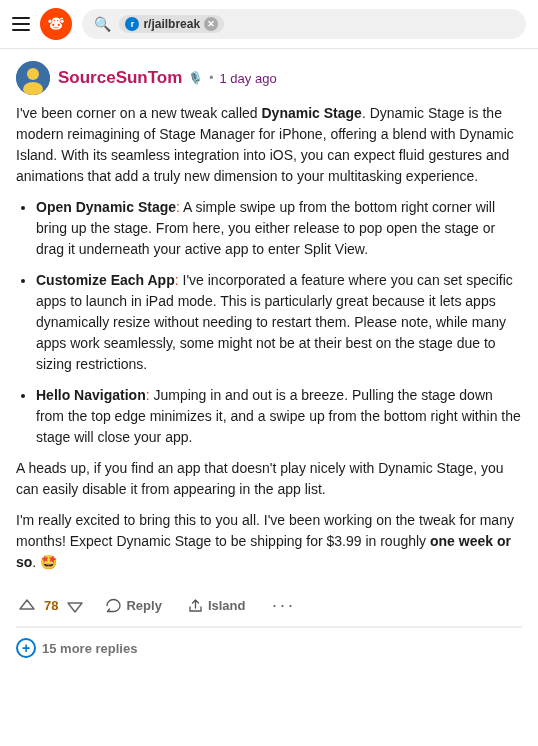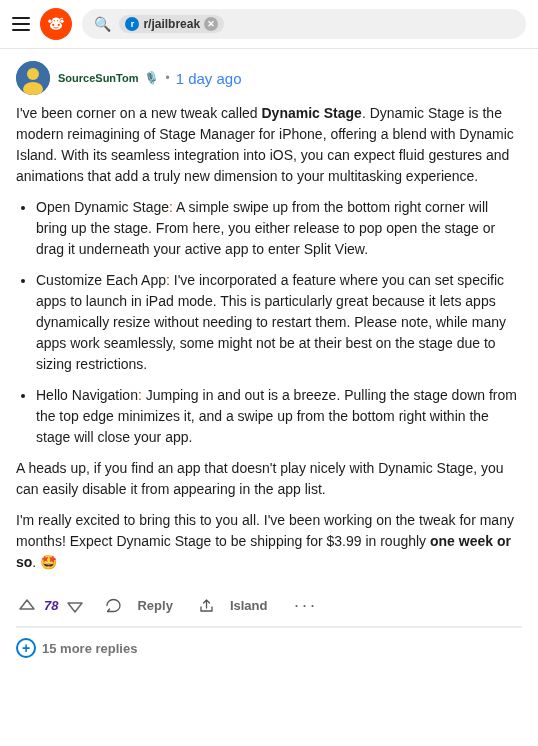--- a/index.html
+++ b/index.html
@@ -136,30 +136,30 @@
       justify-content: center;
     }
     .author-info {
       display: flex;
       align-items: center;
       gap: 6px;
       flex-wrap: wrap;
     }
     .author-name {
       font-weight: 700;
-      font-size: 11px;
-      color: #14532d;
+      font-size: 17px;
+      color: #be185d;
     }
     .mic-icon {
       font-size: 12px;
       color: #0079d3;
     }
     .post-time {
-      font-size: 15px;
-      color: #3b82f6;
+      font-size: 13px;
+      color: #701a75;
     }
 
     
     .post-body {
       font-size: 14px;
       line-height: 1.5;
       color: #1c1c1c;
     }
     .post-body p {
       margin-bottom: 10px;
@@ -175,21 +175,21 @@
     }
     .bullet-list {
       padding-left: 20px;
       margin-bottom: 10px;
     }
     .bullet-list li {
       margin-bottom: 10px;
       line-height: 1.5;
     }
     .bullet-term {
-      font-weight: 400;
+      font-weight: 700;
     }
     .bullet-desc-orange {
       color: #d93900;
     }
     .heads-up {
       margin-bottom: 10px;
     }
     .excited {
       margin-bottom: 10px;
     }
@@ -218,27 +218,26 @@
       cursor: pointer;
       color: #666;
       font-size: 16px;
       padding: 2px;
       display: flex;
       align-items: center;
     }
     .vote-count {
       font-size: 13px;
       font-weight: 600;
-      color: #4c1d95;
-      font-style: italic;
+      color: #a16207;
     }
     .action-btn {
       display: flex;
       align-items: center;
-      gap: 16px;
+      gap: 5px;
       background: none;
       border: none;
       cursor: pointer;
       color: #666;
       font-size: 13px;
       font-weight: 600;
       padding: 4px 6px;
       border-radius: 4px;
     }
     .more-btn {

